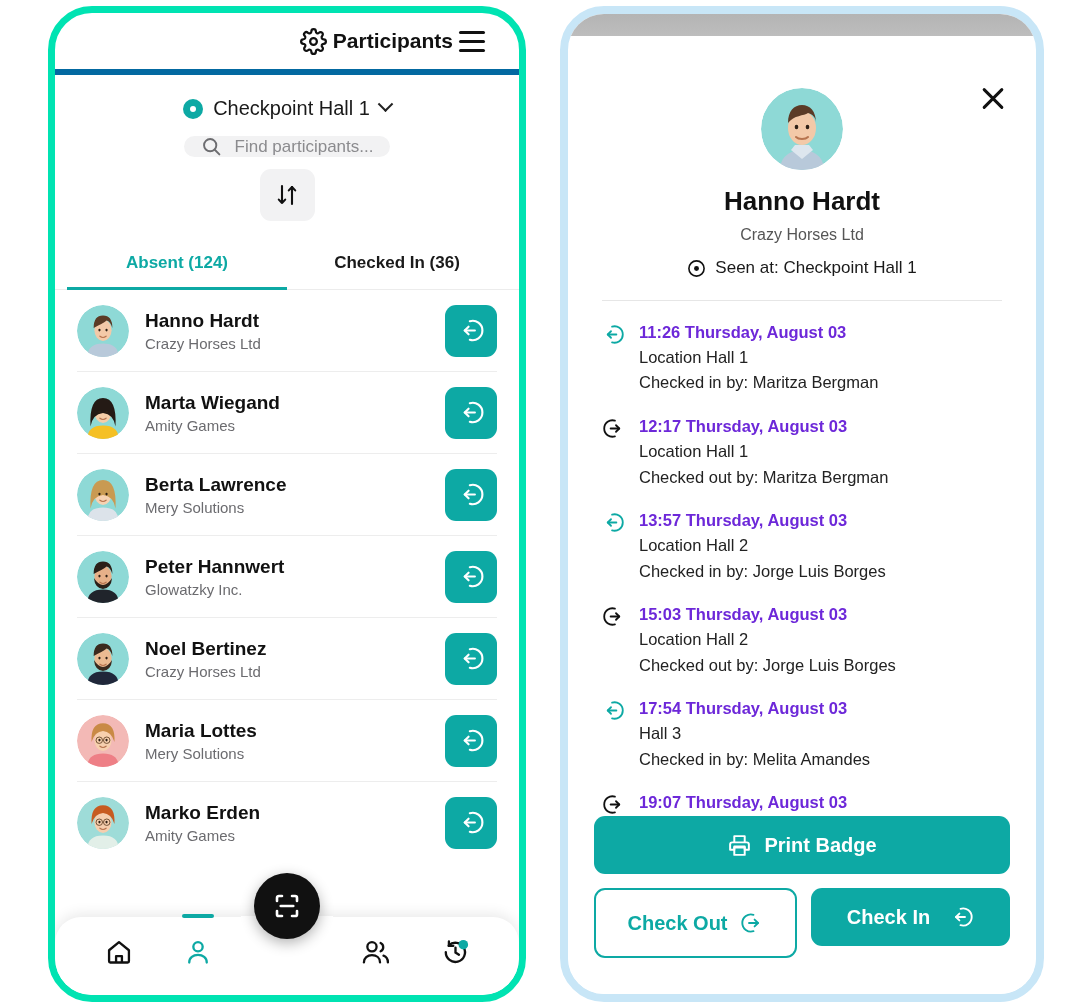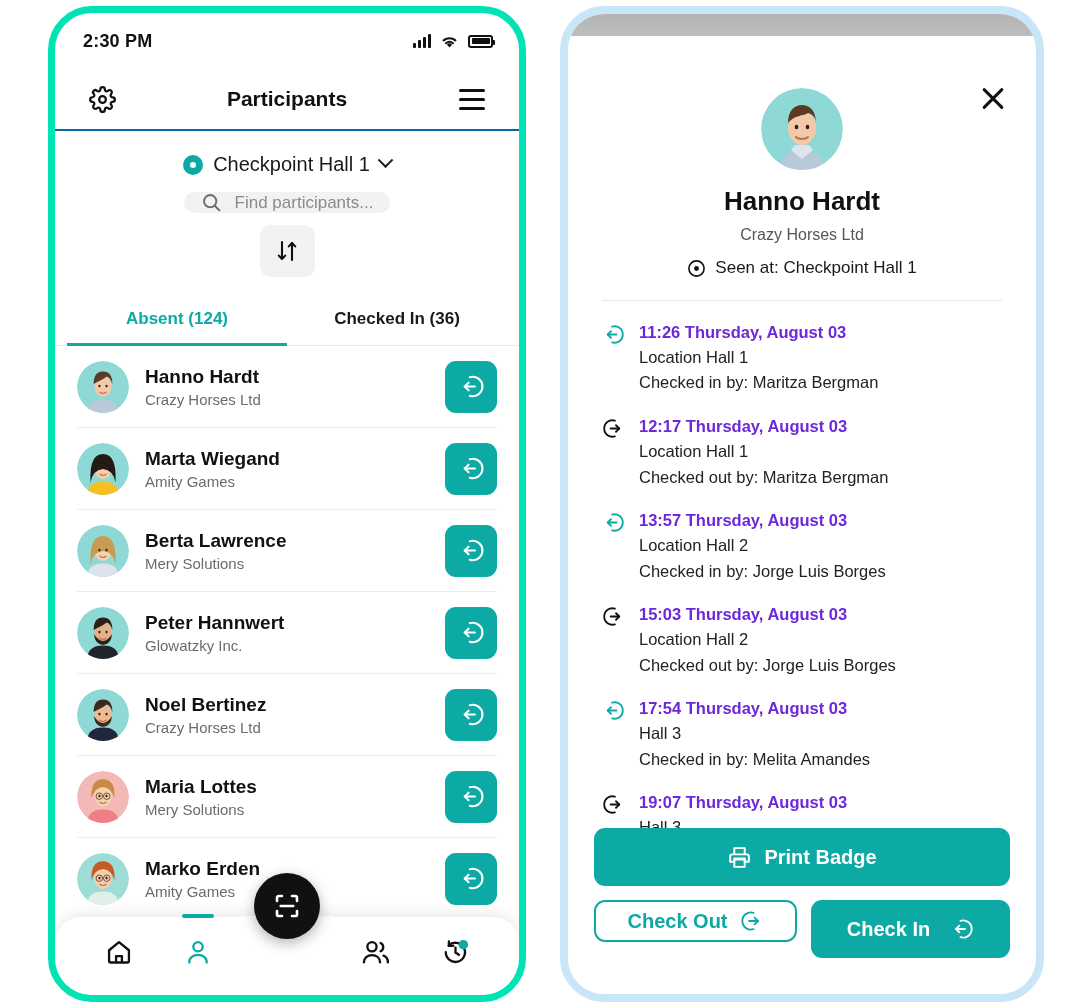--- a/index.html
+++ b/index.html
@@ -44,22 +44,22 @@
   .sig { display: flex; align-items: flex-end; gap: 2px; height: 14px; }
   .sig i { display: block; width: 3px; background: #111; border-radius: 1px; }
   .sig i:nth-child(1){height:5px}.sig i:nth-child(2){height:8px}
   .sig i:nth-child(3){height:11px}.sig i:nth-child(4){height:14px}
   .batt { width: 25px; height: 13px; border: 2px solid #111; border-radius: 3px; position: relative; }
   .batt::after{content:"";position:absolute;right:-4px;top:3.5px;width:2px;height:5px;background:#111;border-radius:0 1px 1px 0}
   .batt i{position:absolute;left:1.5px;top:1.5px;right:1.5px;bottom:1.5px;background:#111;border-radius:1px;display:block}
 
   .appbar {
     height: 62px; display: flex; align-items: center;
-    justify-content: space-between; padding: 0 28px;
-    border-bottom: 2px solid #0369a1;
+    justify-content: flex-end; padding: 0 28px;
+    border-bottom: 6px solid #0369a1;
   }
   .appbar-title { font-size: 21px; font-weight: bold; color: #111; }
   .icon-btn { width: 38px; height: 38px; display: flex; align-items: center; justify-content: center; cursor: pointer; }
   .hamburger { width: 26px; display: flex; flex-direction: column; gap: 6px; }
   .hamburger span { display: block; height: 3px; background: #111; border-radius: 2px; }
 
   .checkpoint-row {
     display: flex; align-items: center; justify-content: center;
     gap: 10px; padding: 22px 0 16px; cursor: pointer;
   }
@@ -148,60 +148,39 @@
   .tl-by { font-size: 16.5px; color: #222; line-height: 1.55; }
 
   .ractions { position: absolute; left: 26px; right: 26px; bottom: 36px; }
   .btn-print {
     height: 58px; border-radius: 11px; background: var(--teal,#0DA9A4); color:#fff;
     display:flex;align-items:center;justify-content:center;gap:12px;
     font-size: 20px; font-weight: bold; cursor:pointer; margin-bottom: 14px;
   }
   .btn-pair { display:flex; gap: 14px; }
   .btn-out {
-    flex:1; height: 42px; border-radius: 11px; background:#fff;
+    flex:1; height: 70px; border-radius: 11px; background:#fff;
     border: 2px solid var(--teal,#0DA9A4); color: var(--teal,#0DA9A4);
     display:flex;align-items:center;justify-content:center;gap:12px;
     font-size: 20px; font-weight: bold; cursor:pointer;
   }
   .btn-in {
     flex:1; height: 58px; border-radius: 11px; background: var(--teal,#0DA9A4); color:#fff;
     display:flex;align-items:center;justify-content:center;gap:20px;
     font-size: 20px; font-weight: bold; cursor:pointer;
   }
   svg { display: block; }
 </style>
 </head>
 <body>
 
 <div class="stage">
 
   <div class="phone-left">
 
-    <div class="statusbar">
-      <div class="status-time">2:30 PM</div>
-      <div class="status-icons">
-        <span class="sig">
-            <i></i>
-            <i></i>
-            <i></i>
-            <i></i>
-          </span>
-        <span>
-          <svg width="19" height="15" viewBox="0 0 19 15">
-            <path d="M9.5 13.6l-2.6-3.2a4.1 4.1 0 0 1 5.2 0z" fill="#111"></path>
-            <path d="M3.6 6.4a9.3 9.3 0 0 1 11.8 0" stroke="#111" stroke-width="2.1" fill="none" stroke-linecap="round"></path>
-            <path d="M5.9 9.2a5.8 5.8 0 0 1 7.2 0" stroke="#111" stroke-width="2.1" fill="none" stroke-linecap="round"></path>
-          </svg>
-        </span>
-        <span class="batt">
-            <i></i>
-          </span>
-      </div>
-    </div>
 
     <div class="appbar">
       <div class="icon-btn">
         <span>
           <svg width="27" height="27" viewBox="0 0 24 24" fill="none" stroke="#111" stroke-width="2">
             <circle cx="12" cy="12" r="3"></circle>
             <path d="M19.4 15a1.7 1.7 0 0 0 .33 1.82l.06.06a2 2 0 1 1-2.83 2.83l-.06-.06a1.7 1.7 0 0 0-1.82-.33 1.7 1.7 0 0 0-1 1.51V21a2 2 0 1 1-4 0v-.09A1.7 1.7 0 0 0 9 19.4a1.7 1.7 0 0 0-1.82.33l-.06.06a2 2 0 1 1-2.83-2.83l.06-.06A1.7 1.7 0 0 0 4.6 15a1.7 1.7 0 0 0-1.51-1H3a2 2 0 1 1 0-4h.09A1.7 1.7 0 0 0 4.6 9a1.7 1.7 0 0 0-.33-1.82l-.06-.06a2 2 0 1 1 2.83-2.83l.06.06A1.7 1.7 0 0 0 9 4.6h.08A1.7 1.7 0 0 0 10.1 3.1V3a2 2 0 1 1 4 0v.09A1.7 1.7 0 0 0 15 4.6a1.7 1.7 0 0 0 1.82-.33l.06-.06a2 2 0 1 1 2.83 2.83l-.06.06A1.7 1.7 0 0 0 19.4 9v.08a1.7 1.7 0 0 0 1.51 1.02H21a2 2 0 1 1 0 4h-.09a1.7 1.7 0 0 0-1.51 1z"></path>
           </svg>
         </span>
       </div>

